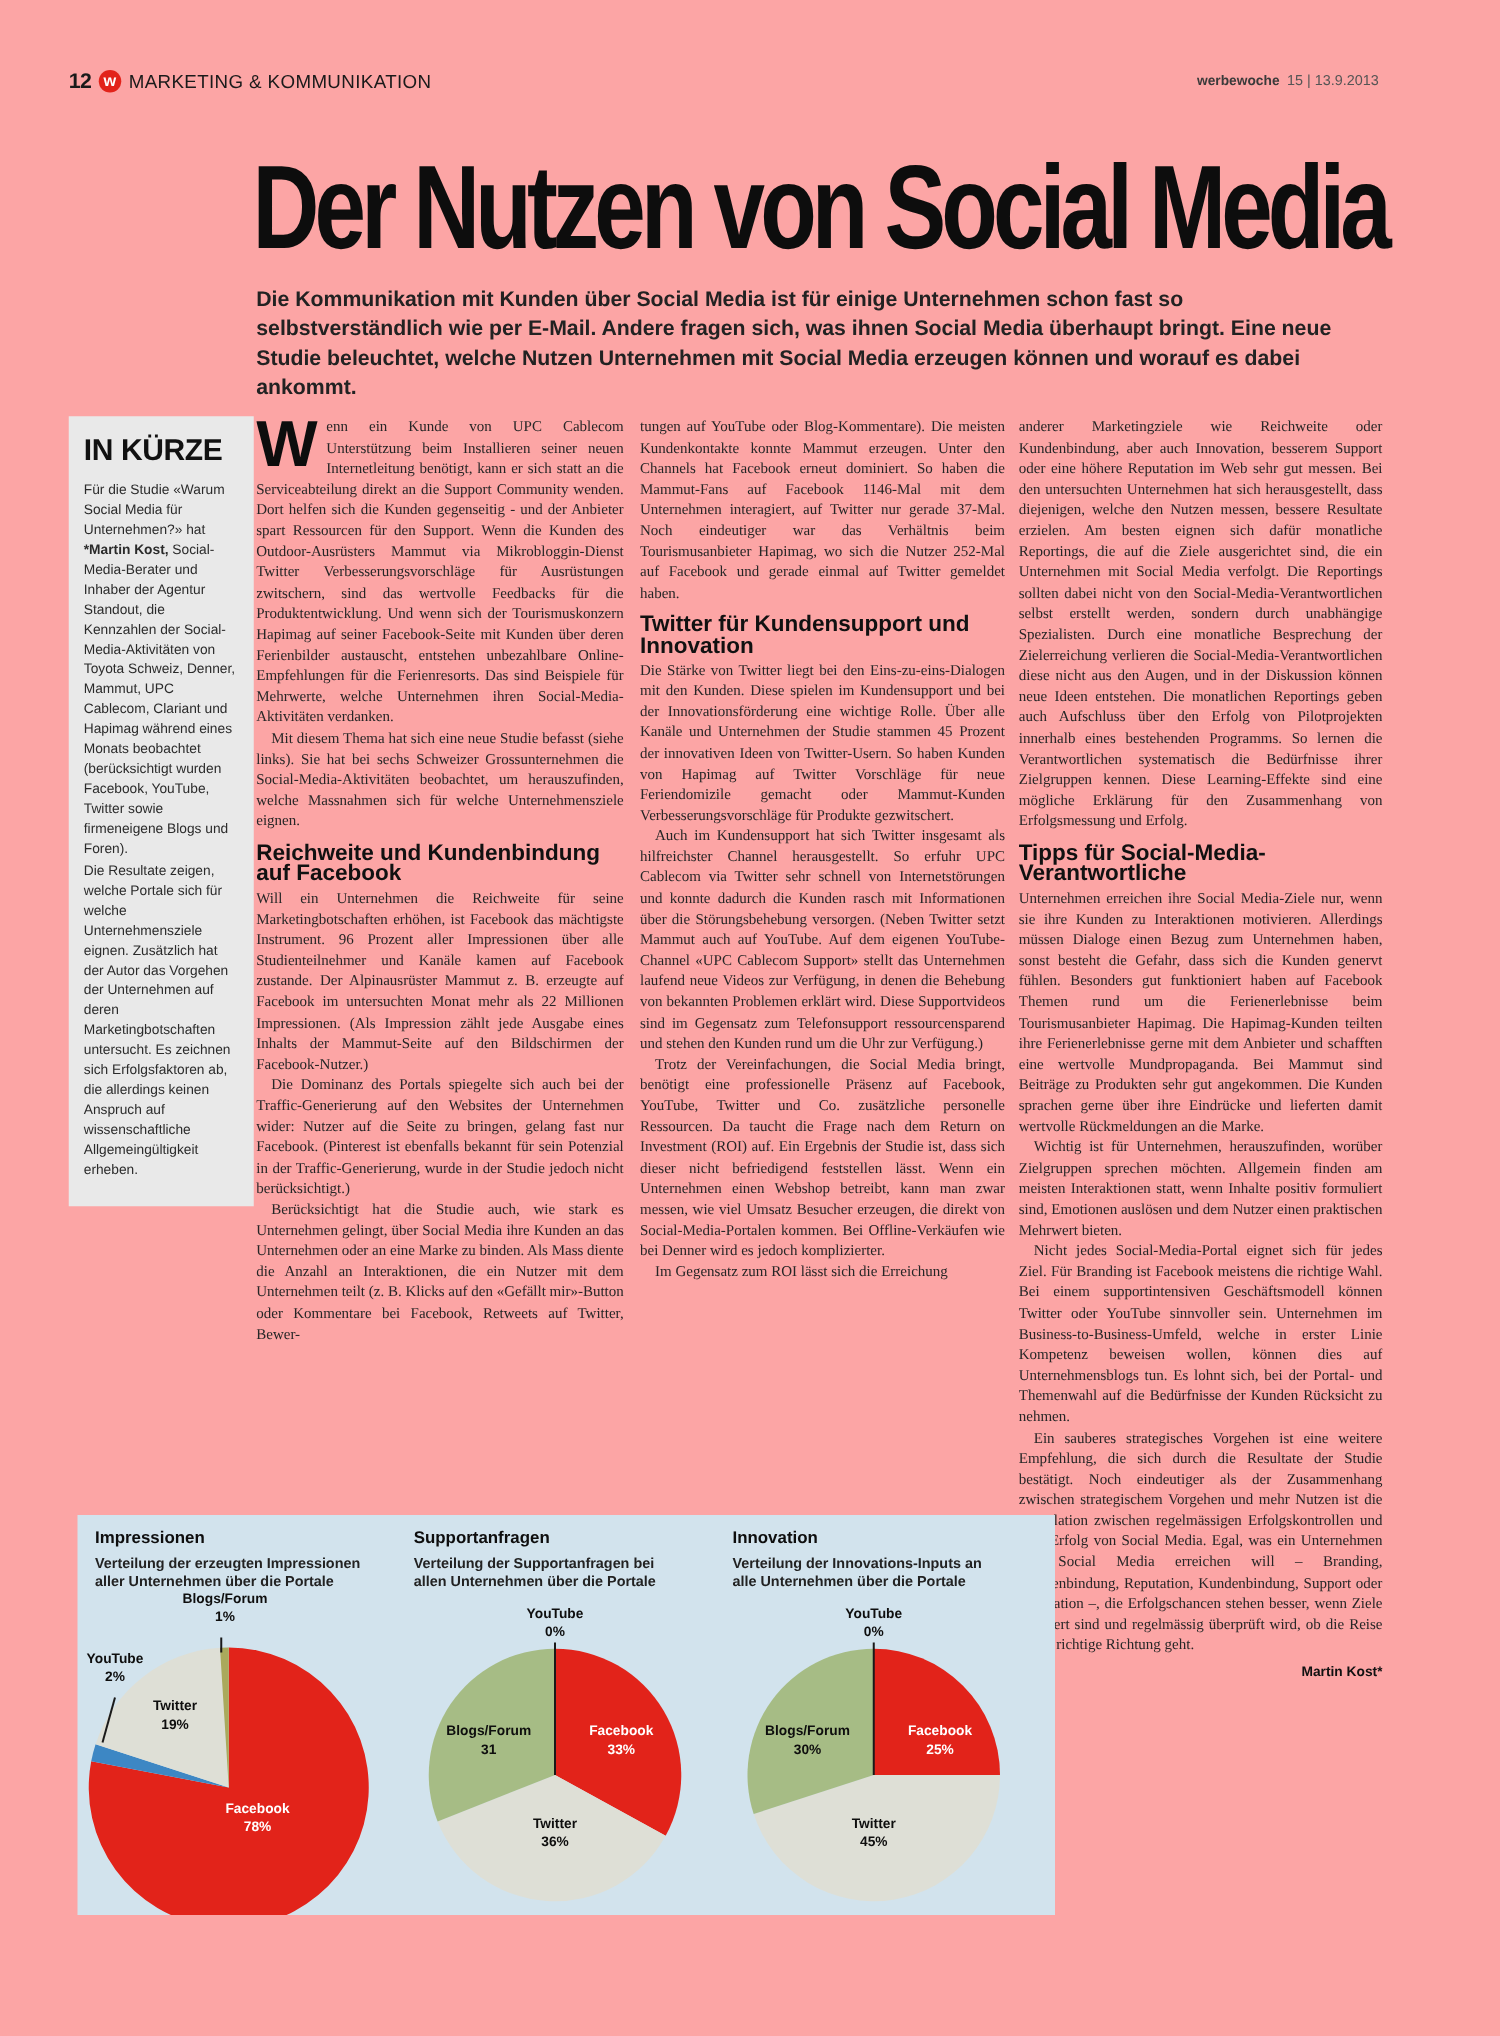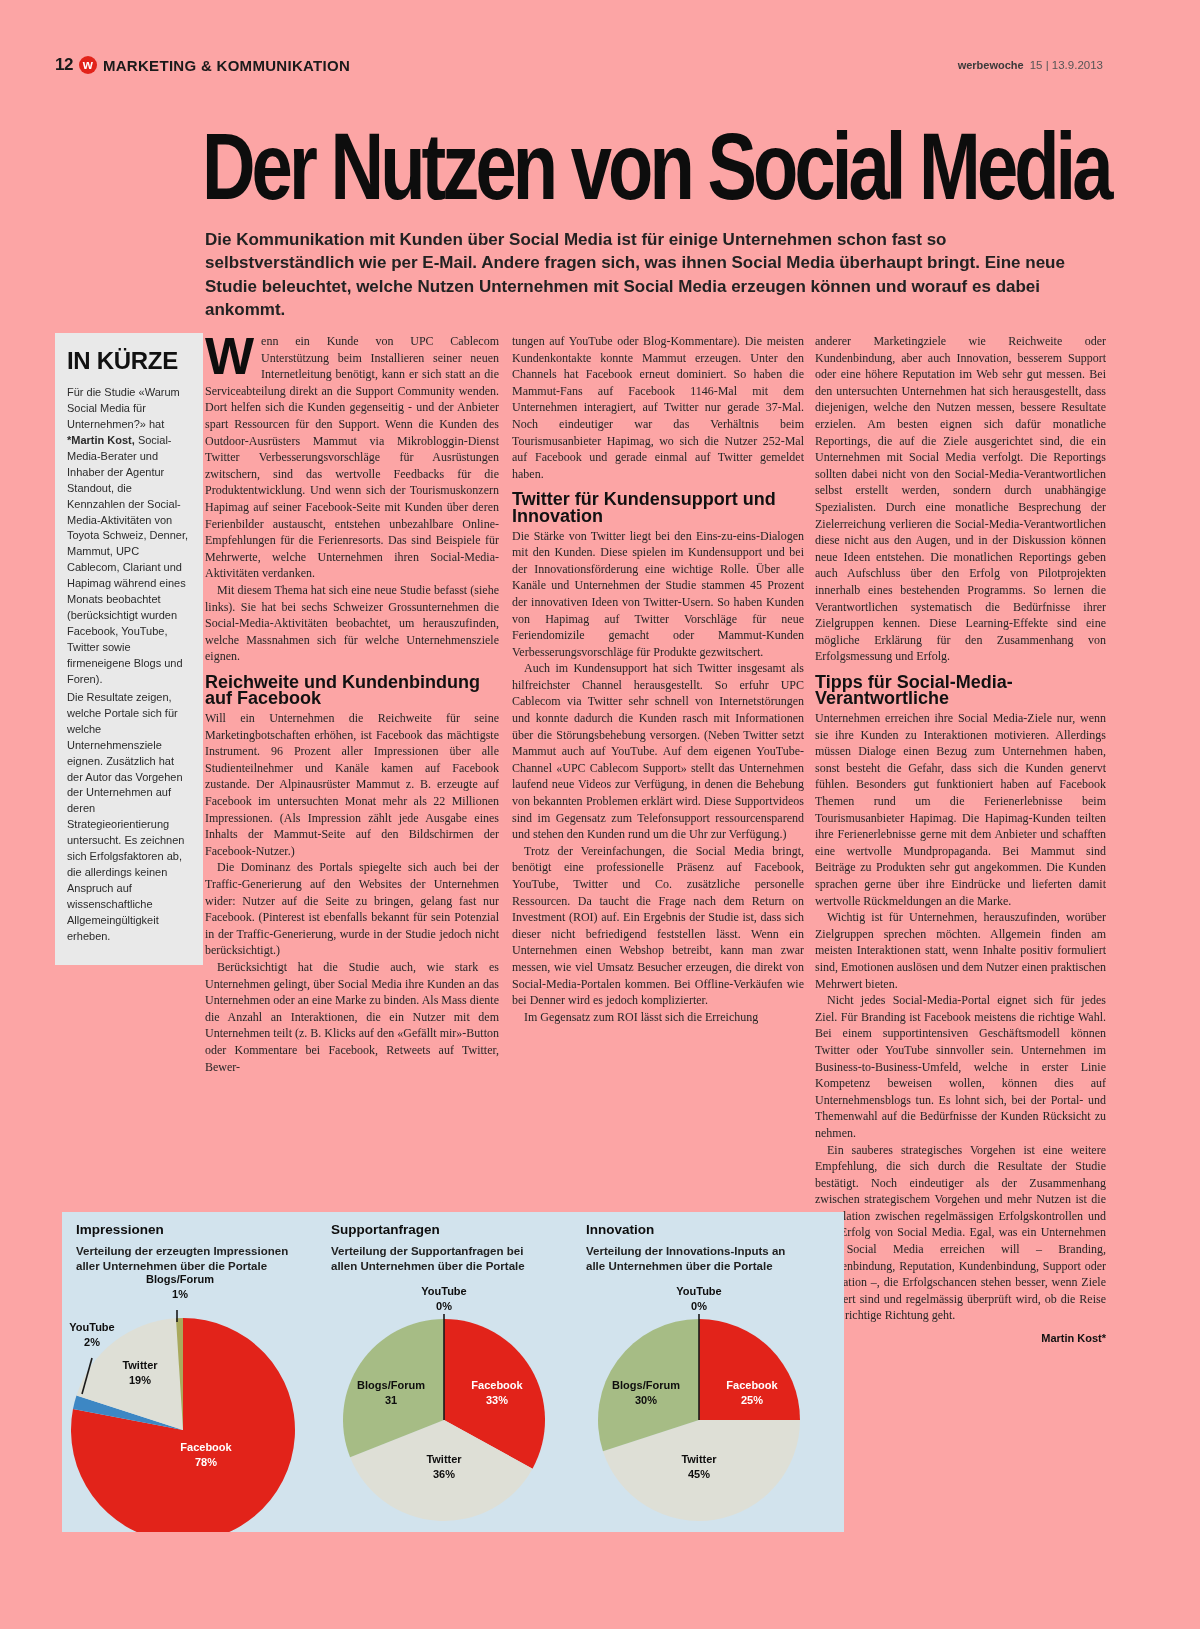--- a/index.html
+++ b/index.html
@@ -3,21 +3,21 @@
 <meta charset="utf-8">
 <style>
   html,body{margin:0;padding:0;background:#fff;}
   .page{position:relative;width:1200px;height:1629px;background:#fca5a5;overflow:hidden;
         font-family:"Liberation Sans",sans-serif;color:#1a1a1a;padding-left:16px;}
   
   .hdr{position:absolute;left:55px;top:55px;width:1048px;display:flex;align-items:center;}
   .hdr .pno{font-size:17px;font-weight:800;letter-spacing:-0.5px;}
   .hdr .logo{width:18px;height:18px;border-radius:50%;background:#e2231a;color:#fff;
              font-size:13px;font-weight:800;text-align:center;line-height:18px;margin:0 6px 0 6px;}
-  .hdr .sect{font-size:15px;font-weight:700;letter-spacing:0.3px;}
+  .hdr .sect{font-size:15px;font-weight:400;letter-spacing:0.3px;}
   .hdr .right{margin-left:auto;font-size:11.5px;color:#555;}
   .hdr .right b{color:#3a3a3a;font-weight:800;font-size:11px;margin-right:6px;}
   
   .headline{position:absolute;left:202px;top:112px;font-size:95px;font-weight:800;
             letter-spacing:-5px;white-space:nowrap;transform:scaleX(0.78);transform-origin:left top;
             color:#0d0d0d;font-stretch:condensed;}
   .lead{position:absolute;left:205px;top:228px;width:872px;font-size:17px;font-weight:bold;
         line-height:1.37;color:#222;}
   
   .sidebox{position:absolute;left:55px;top:333px;width:124px;background:#e9e9e9;
@@ -70,21 +70,21 @@
     <span class="sect">MARKETING &amp; KOMMUNIKATION</span>
     <span class="right"><b>werbewoche</b><span>15 | 13.9.2013</span></span>
   </div>
 
   <div class="headline">Der Nutzen von Social Media</div>
   <div class="lead">Die Kommunikation mit Kunden über Social Media ist für einige Unternehmen schon fast so selbstverständlich wie per E-Mail. Andere fragen sich, was ihnen Social Media überhaupt bringt. Eine neue Studie beleuchtet, welche Nutzen Unternehmen mit Social Media erzeugen können und worauf es dabei ankommt.</div>
 
   <div class="sidebox">
     <h3>IN KÜRZE</h3>
     <p><span>Für die Studie «Warum Social Media für Unternehmen?» hat </span><span class="bname">*Martin Kost,</span><span> Social-Media-Berater und Inhaber der Agentur Standout, die Kennzahlen der Social-Media-Aktivitäten von Toyota Schweiz, Denner, Mammut, UPC Cablecom, Clariant und Hapimag während eines Monats beobachtet (berücksichtigt wurden Facebook, YouTube, Twitter sowie firmeneigene Blogs und Foren).</span></p>
-    <p>Die Resultate zeigen, welche Portale sich für welche Unternehmensziele eignen. Zusätzlich hat der Autor das Vorgehen der Unternehmen auf deren Strategieorientierung untersucht. Es zeichnen sich Erfolgsfaktoren ab, die allerdings keinen Anspruch auf wissenschaftliche Allgemeingültigkeit erheben.</p>
+    <p>Die Resultate zeigen, welche Portale sich für welche Unternehmensziele eignen. Zusätzlich hat der Autor das Vorgehen der Unternehmen auf deren Marketingbotschaften untersucht. Es zeichnen sich Erfolgsfaktoren ab, die allerdings keinen Anspruch auf wissenschaftliche Allgemeingültigkeit erheben.</p>
   </div>
 
   <div class="col col1">
     <p><span class="dropcap">W</span><span>enn ein Kunde von UPC Cablecom Unterstützung beim Installieren seiner neuen Internetleitung benötigt, kann er sich statt an die Serviceabteilung direkt an die Support Community wenden. Dort helfen sich die Kunden gegenseitig - und der Anbieter spart Ressourcen für den Support. Wenn die Kunden des Outdoor-Ausrüsters Mammut via Mikrobloggin-Dienst Twitter Verbesserungsvorschläge für Ausrüstungen zwitschern, sind das wertvolle Feedbacks für die Produktentwicklung. Und wenn sich der Tourismuskonzern Hapimag auf seiner Facebook-Seite mit Kunden über deren Ferienbilder austauscht, entstehen unbezahlbare Online-Empfehlungen für die Ferienresorts. Das sind Beispiele für Mehrwerte, welche Unternehmen ihren Social-Media-Aktivitäten verdanken.</span></p>
     <p class="indent">Mit diesem Thema hat sich eine neue Studie befasst (siehe links). Sie hat bei sechs Schweizer Grossunternehmen die Social-Media-Aktivitäten beobachtet, um herauszufinden, welche Massnahmen sich für welche Unternehmensziele eignen.</p>
     <h4>Reichweite und Kundenbindung auf Facebook</h4>
     <p>Will ein Unternehmen die Reichweite für seine Marketingbotschaften erhöhen, ist Facebook das mächtigste Instrument. 96 Prozent aller Impressionen über alle Studienteilnehmer und Kanäle kamen auf Facebook zustande. Der Alpinausrüster Mammut z. B. erzeugte auf Facebook im untersuchten Monat mehr als 22 Millionen Impressionen. (Als Impression zählt jede Ausgabe eines Inhalts der Mammut-Seite auf den Bildschirmen der Facebook-Nutzer.)</p>
     <p class="indent">Die Dominanz des Portals spiegelte sich auch bei der Traffic-Generierung auf den Websites der Unternehmen wider: Nutzer auf die Seite zu bringen, gelang fast nur Facebook. (Pinterest ist ebenfalls bekannt für sein Potenzial in der Traffic-Generierung, wurde in der Studie jedoch nicht berücksichtigt.)</p>
     <p class="indent">Berücksichtigt hat die Studie auch, wie stark es Unternehmen gelingt, über Social Media ihre Kunden an das Unternehmen oder an eine Marke zu binden. Als Mass diente die Anzahl an Interaktionen, die ein Nutzer mit dem Unternehmen teilt (z. B. Klicks auf den «Gefällt mir»-Button oder Kommentare bei Facebook, Retweets auf Twitter, Bewer-</p>
   </div>

